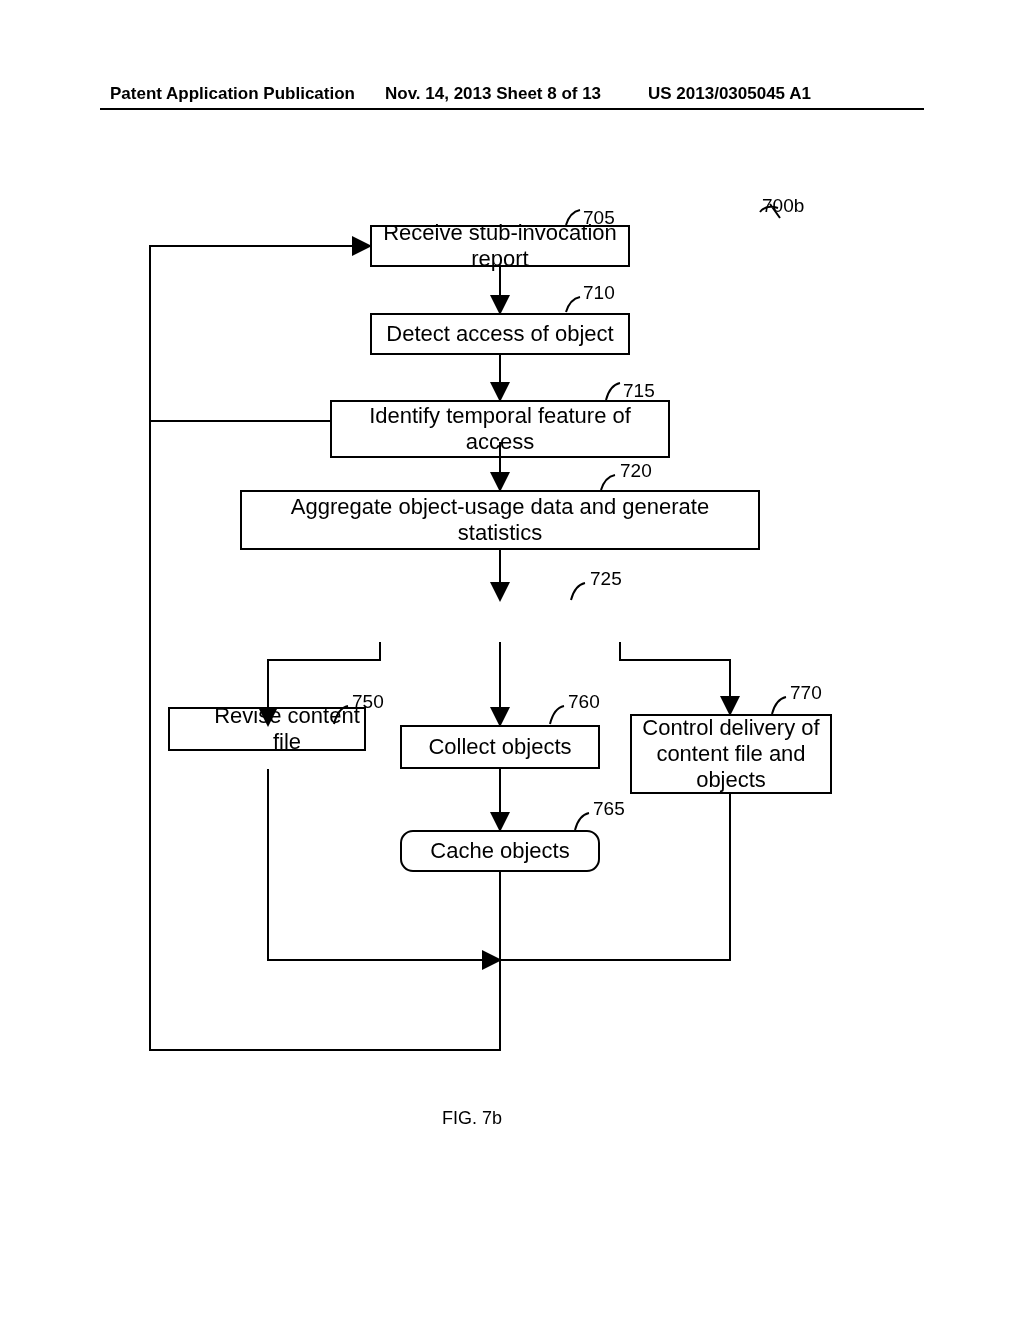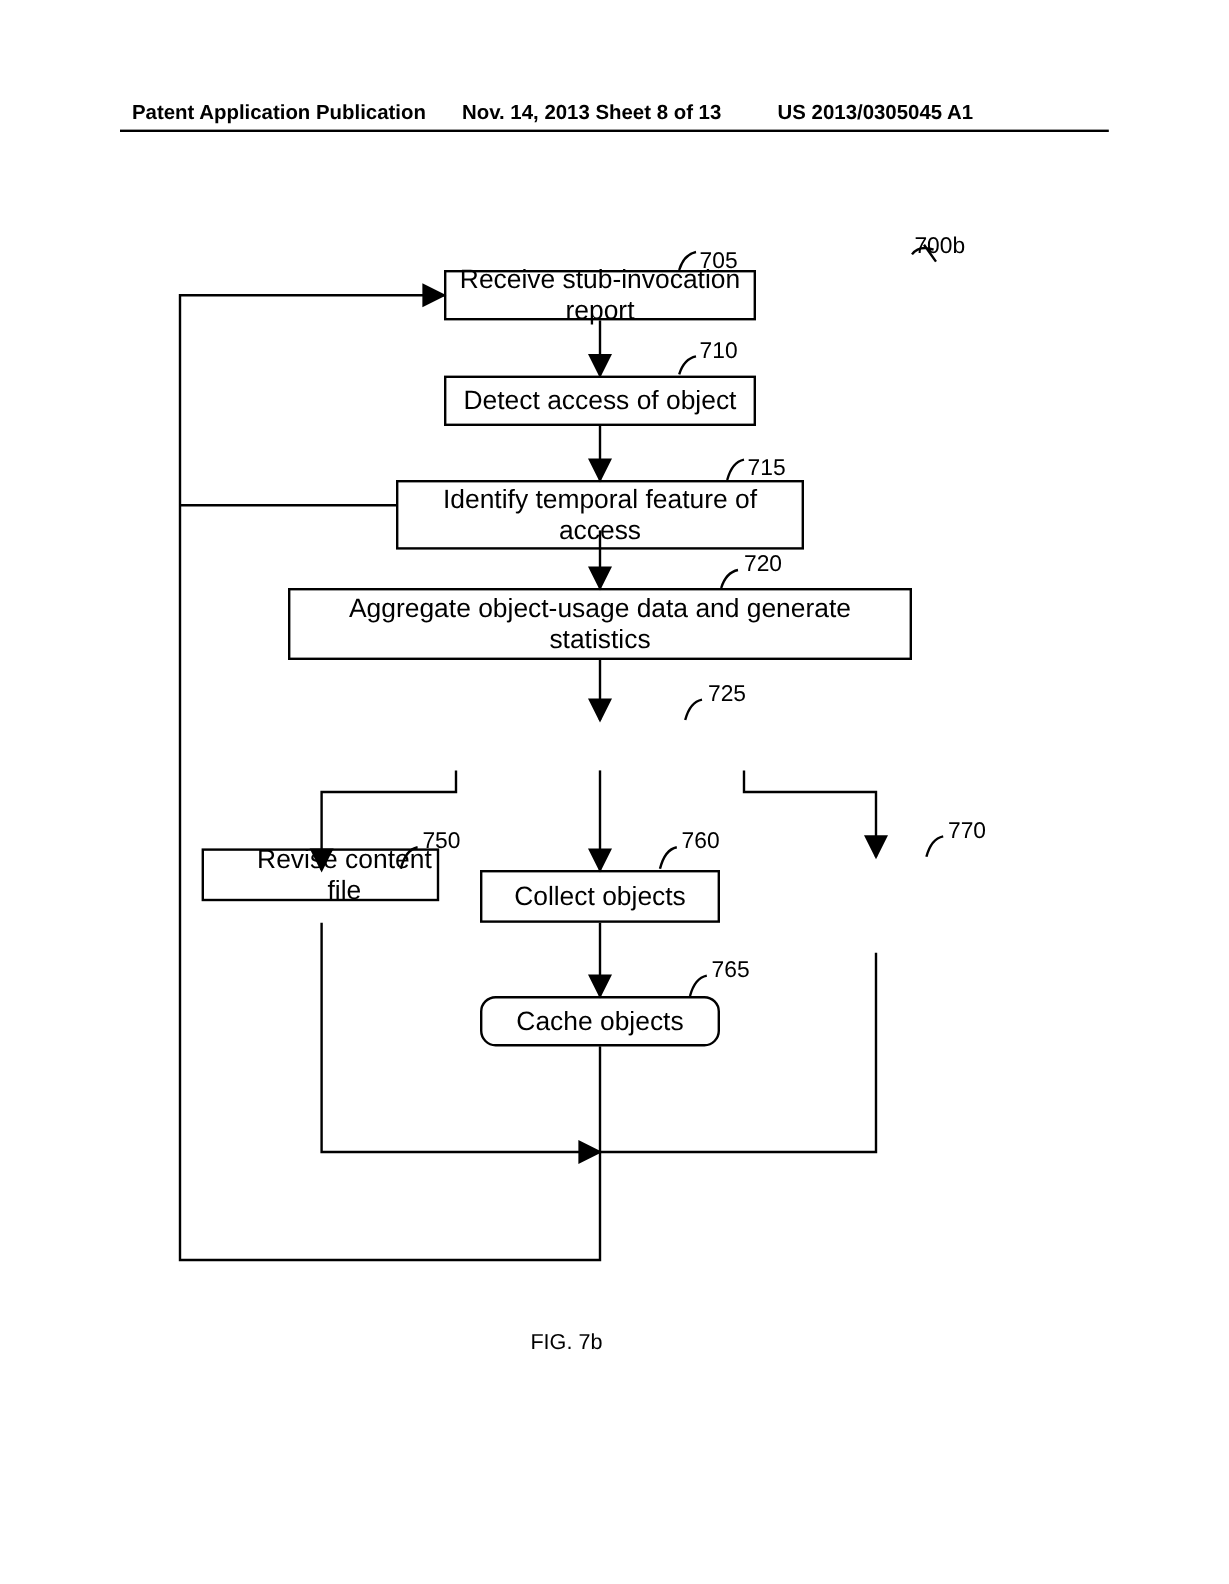--- a/index.html
+++ b/index.html
@@ -81,20 +81,21 @@
 
   <div class="box" style="left:330px; top:400px; width:340px; height:58px;">Identify temporal feature of access</div>
 
   <div class="box" style="left:240px; top:490px; width:520px; height:60px;">Aggregate object-usage data and generate statistics</div>
 
 
   <div class="box" style="left:168px; top:707px; width:198px; height:44px;padding-left:44px;">Revise content file</div>
 
   <div class="box" style="left:400px; top:725px; width:200px; height:44px;">Collect objects</div>
 
+  <div class="box" style="left:630px; top:714px; width:202px; height:80px;">Control delivery of content file and objects</div>
 
   <div class="box" style="left:400px; top:830px; width:200px; height:42px;border-radius:13px;">Cache objects</div>
 
   <div class="lbl" style="left:583px; top:207px;">705</div>
   <div class="lbl" style="left:583px; top:282px;">710</div>
   <div class="lbl" style="left:623px; top:380px;">715</div>
   <div class="lbl" style="left:620px; top:460px;">720</div>
   <div class="lbl" style="left:590px; top:568px;">725</div>
   <div class="lbl" style="left:352px; top:691px;">750</div>
   <div class="lbl" style="left:568px; top:691px;">760</div>

